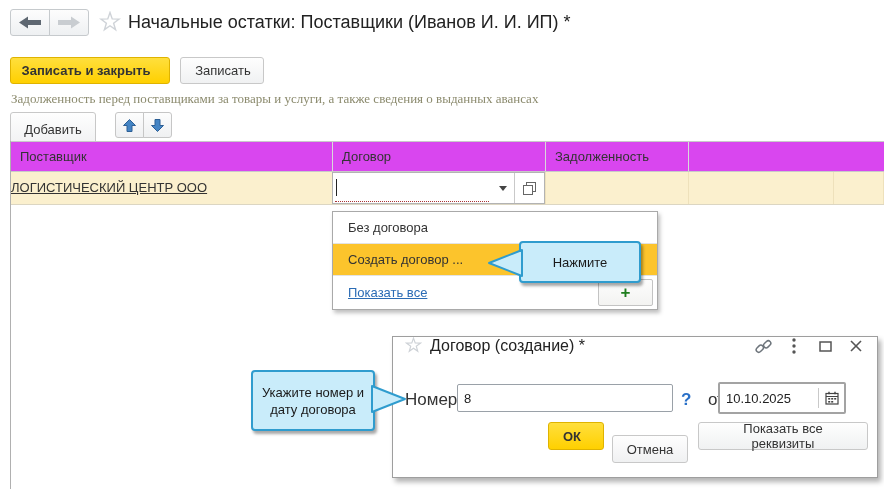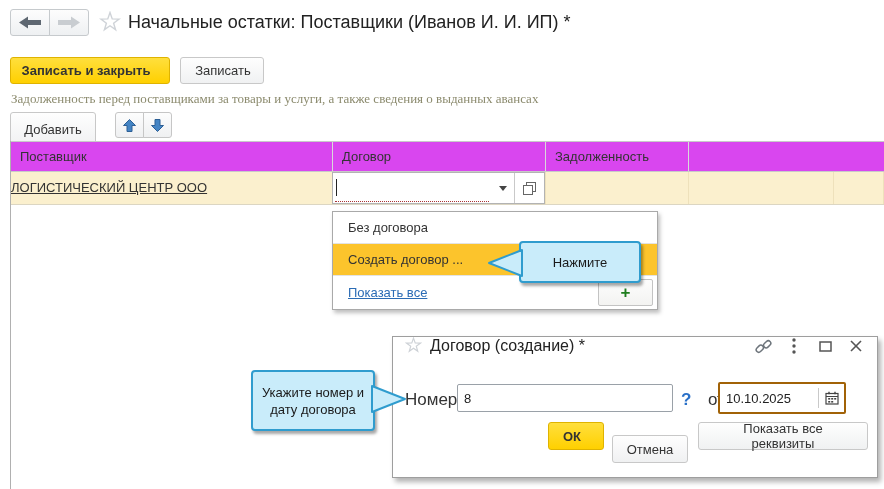--- a/index.html
+++ b/index.html
@@ -72,21 +72,21 @@
   .dlg-icons{margin-left:auto;display:flex;align-items:center;gap:13px;}
   .dlg-icon{display:flex;align-items:center;justify-content:center;width:18px;height:18px;cursor:pointer;}
   .dlg-label{position:absolute;font-size:17px;color:#333;}
   .lbl-number{left:12px;top:53px;}
   .help-q{left:288px;top:53px;color:#2970c8;font-weight:bold;cursor:pointer;}
   .lbl-ot{left:303px;top:53px;margin-left:12px;}
   .number-input{position:absolute;left:64px;top:47px;width:216px;height:28px;box-sizing:border-box;
                 border:1px solid #9aa1a8;border-radius:2px;font-family:"Liberation Sans",sans-serif;
                 font-size:13px;padding:0 6px;color:#222;}
   .date-field{position:absolute;left:325px;top:45px;width:128px;height:32px;box-sizing:border-box;
-              border:2px solid #a16207;border-radius:2px;background:#fff;display:flex;align-items:center;}
+              border:2px solid #a3a3a3;border-radius:2px;background:#fff;display:flex;align-items:center;}
   .date-input{flex:1;min-width:0;border:none;outline:none;font-family:"Liberation Sans",sans-serif;
               font-size:13px;padding:0 0 0 6px;color:#222;background:transparent;}
   .date-sep{width:1px;height:20px;background:#c9c9c9;}
   .cal-btn{width:25px;height:100%;display:flex;align-items:center;justify-content:center;cursor:pointer;background:none;border:none;padding:0;}
   .btn-ok{position:absolute;left:155px;top:85px;width:56px;height:28px;}
   .btn-cancel{position:absolute;left:219px;top:98px;width:76px;height:28px;}
   .btn-showall{position:absolute;left:305px;top:85px;width:170px;height:28px;}
 </style>
 </head>
 <body>

